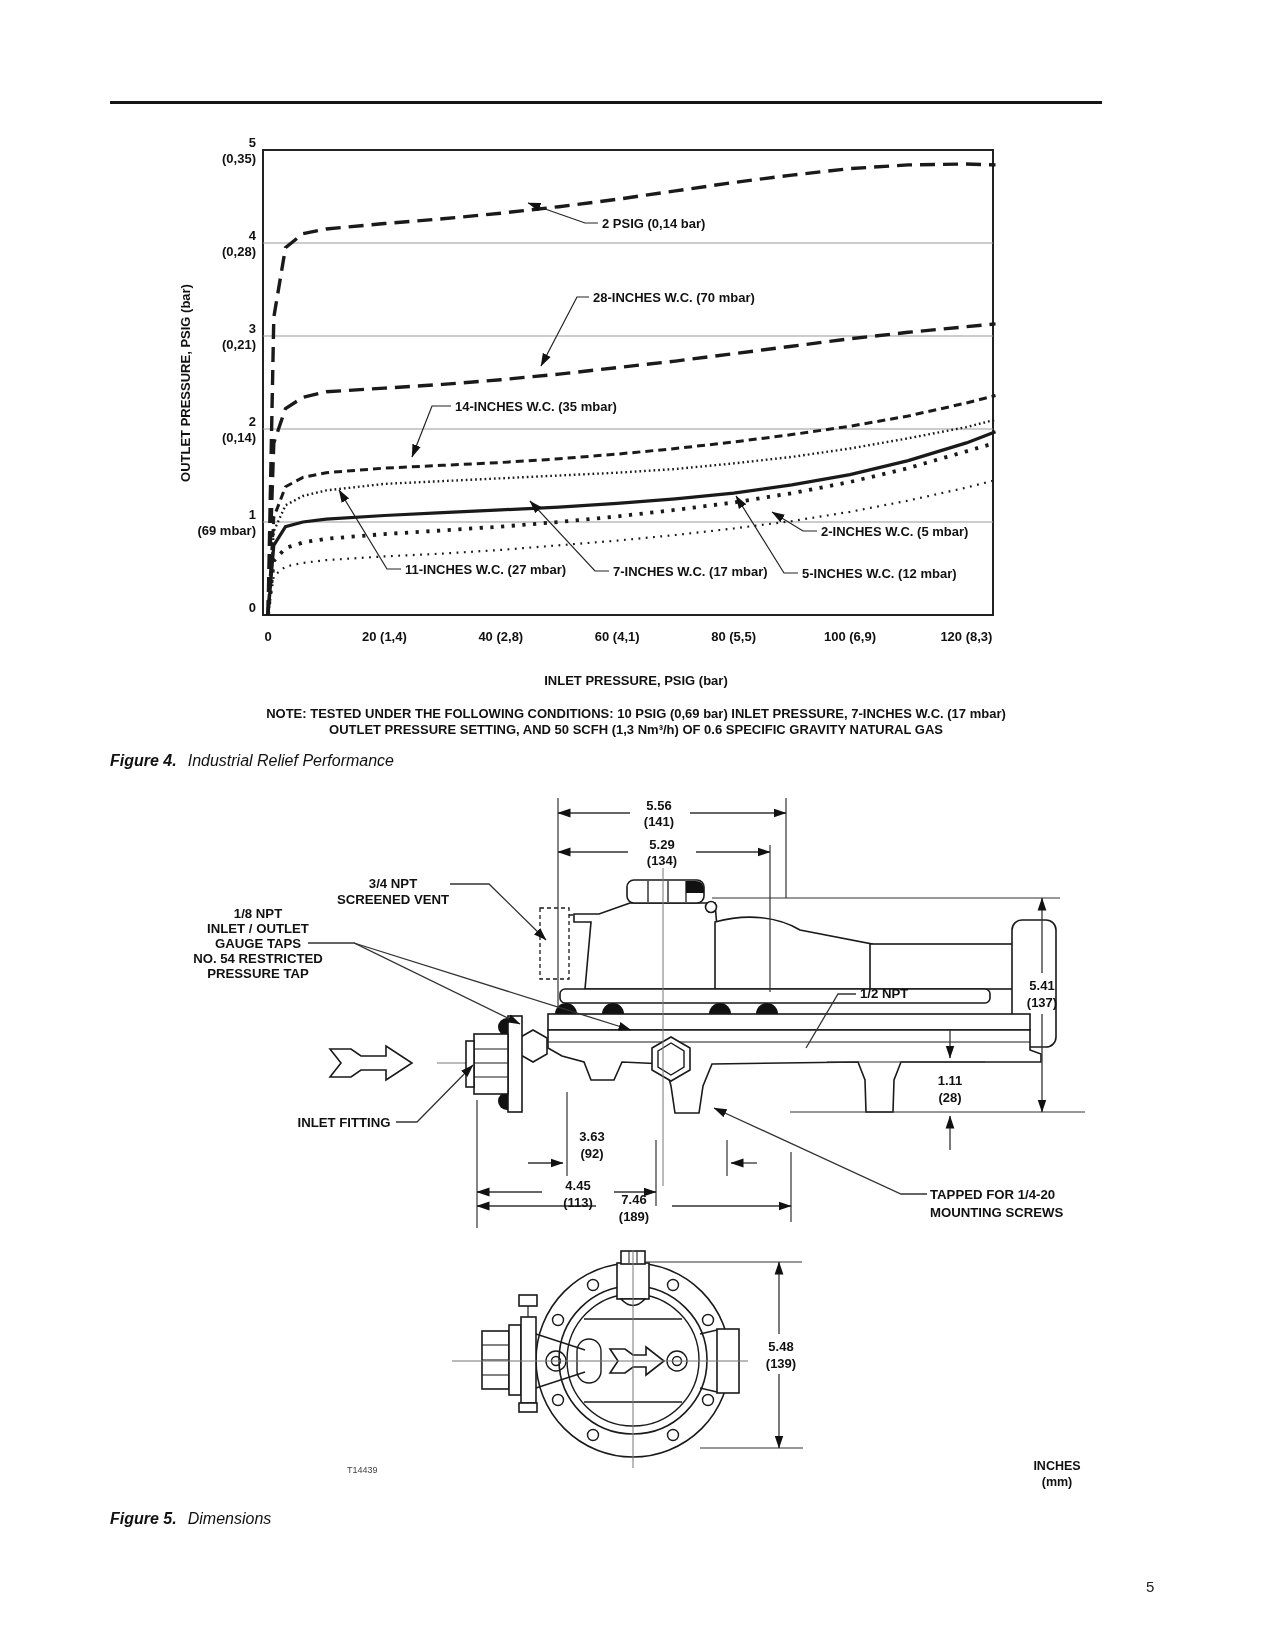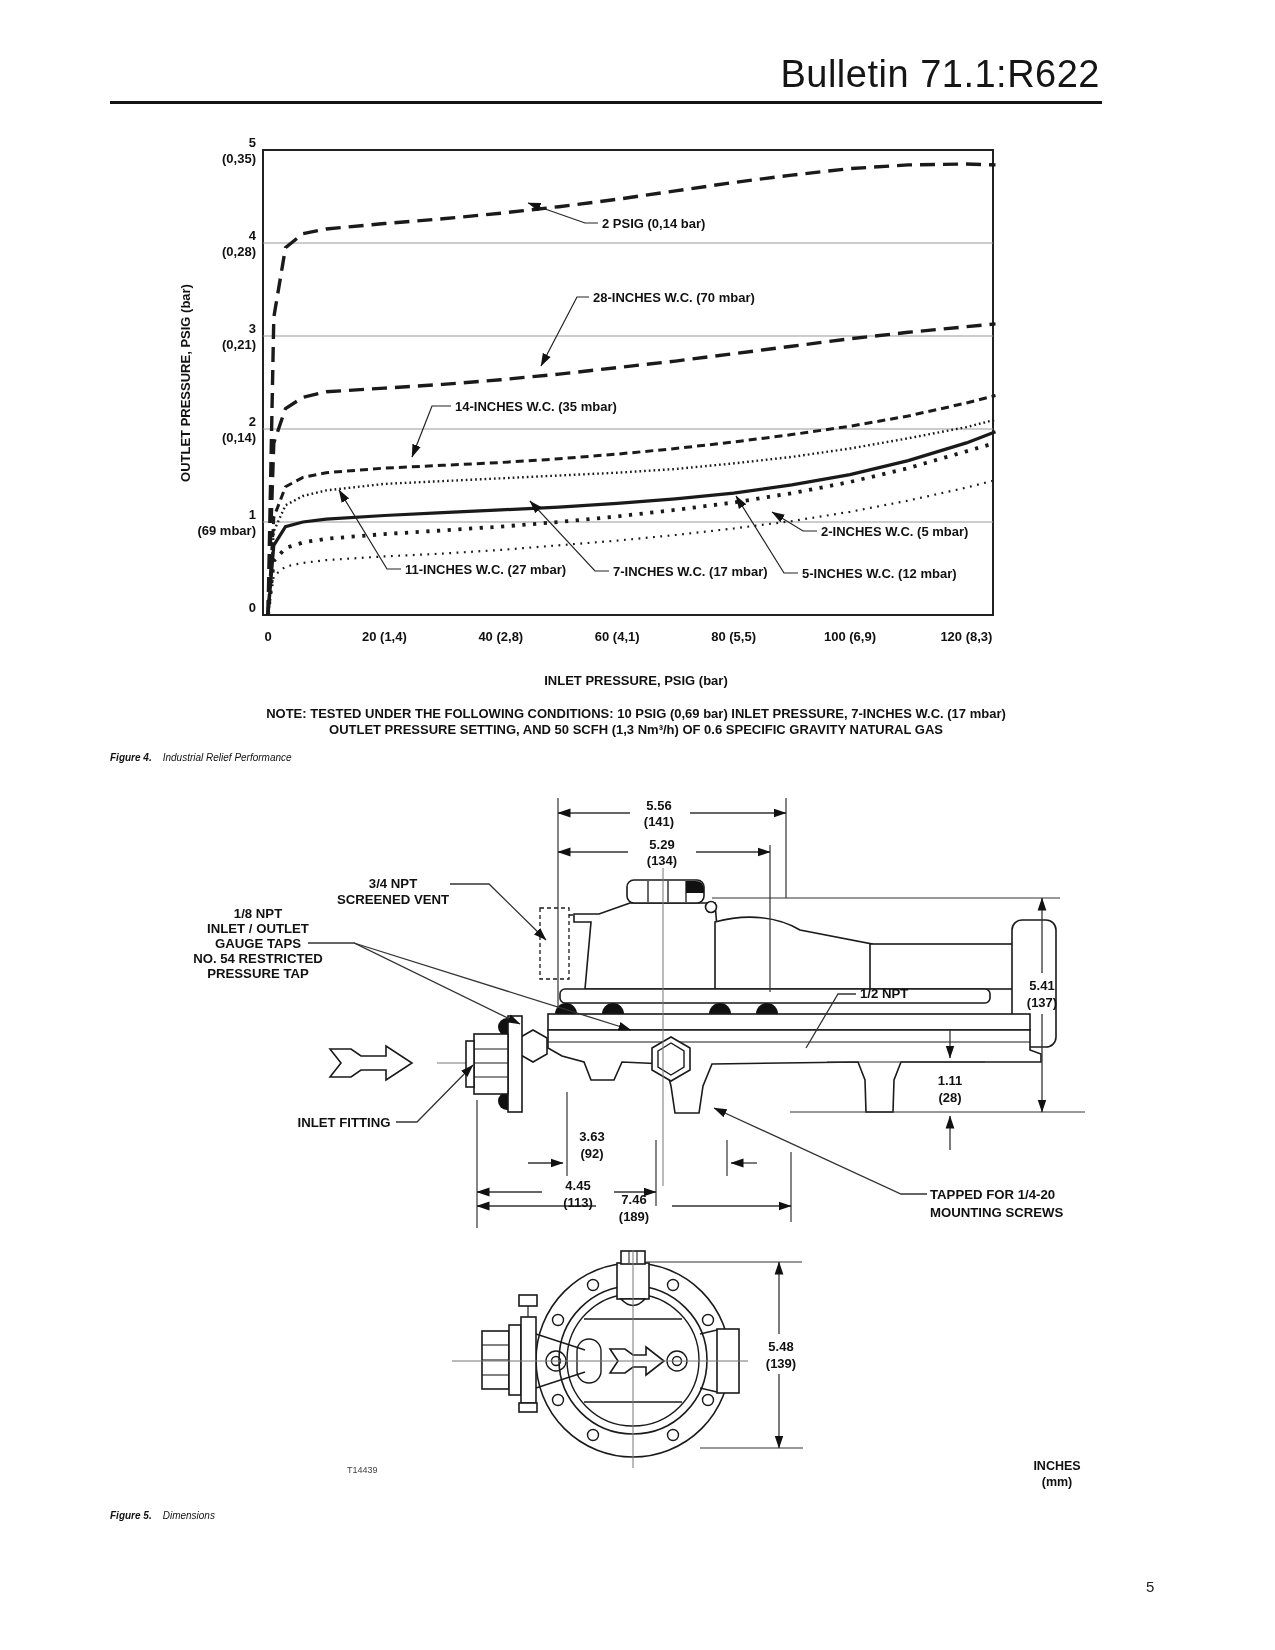--- a/index.html
+++ b/index.html
@@ -1,41 +1,40 @@
 <!DOCTYPE html>
 <html><head>
 <meta charset="utf-8">
 <style>
   html,body{margin:0;padding:0;background:#e8e8e8;}
   #page{position:relative;width:1275px;height:1650px;background:#ffffff;margin:0 auto;
         font-family:"Liberation Sans",sans-serif;color:#111;overflow:hidden;}
   .title{position:absolute;top:53px;right:175px;font-size:38px;letter-spacing:.5px;color:#151515;}
   .rule{position:absolute;top:101px;left:110px;width:992px;height:3px;background:#151515;}
-  .caption{position:absolute;left:110px;font-size:10px;white-space:nowrap;}
+  .caption{position:absolute;left:110px;font-size:16px;white-space:nowrap;}
   .cap-label{font-weight:bold;font-style:italic;}
   .cap-text{font-style:italic;margin-left:11px;}
   .pagenum{position:absolute;left:1146px;top:1578px;font-size:15px;color:#222;}
   #page-svg{position:absolute;left:0;top:0;}
   text{font-family:"Liberation Sans",sans-serif;}
   .ct{font-weight:bold;font-size:13px;fill:#111;}
   .dt{font-weight:bold;font-size:13px;fill:#111;text-anchor:middle;}
   .lt{font-weight:bold;font-size:13.2px;fill:#111;text-anchor:middle;}
   .lts{font-weight:bold;font-size:13.2px;fill:#111;}
   .sm{font-size:9px;fill:#444;}
   .un{font-weight:bold;font-size:12.5px;fill:#111;text-anchor:middle;}
   .cl{stroke:#777;stroke-width:1;}
   .dw{stroke:#1a1a1a;stroke-width:1.6;fill:#fff;}
   .dwn{stroke:#1a1a1a;stroke-width:1.4;fill:none;}
 </style>
 </head>
 <body>
 
 <div id="page">
 
-  <div class="title">Bulletin 71.1:R622</div>
   <div class="rule"></div>
 
   <svg id="page-svg" width="1275" height="1650" viewBox="0 0 1275 1650">
     <defs>
       <marker id="ah" viewBox="0 0 13 10" refX="12.5" refY="5" markerWidth="13" markerHeight="10" markerUnits="userSpaceOnUse" orient="auto">
         <path d="M0,0.6 L13,5 L0,9.4 Z" fill="#111"></path>
       </marker>
     </defs>
 
     <g id="chart">

